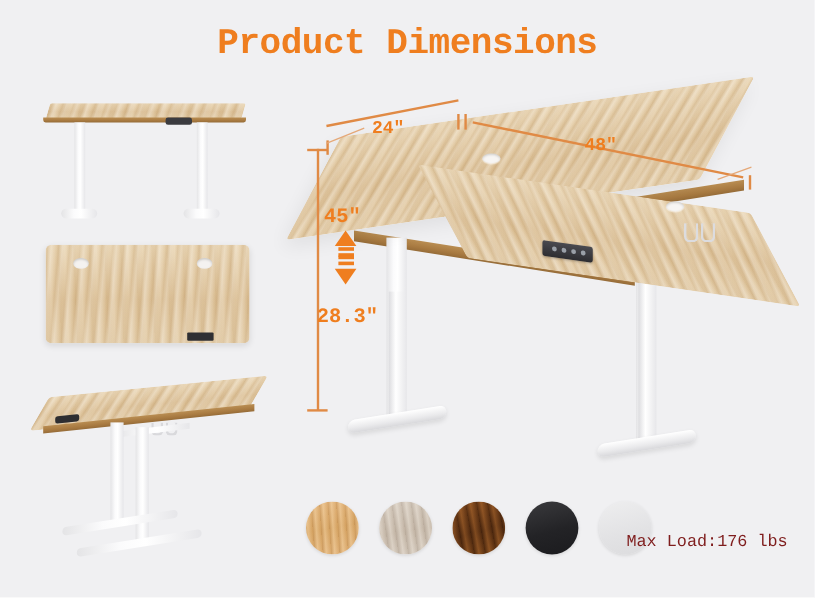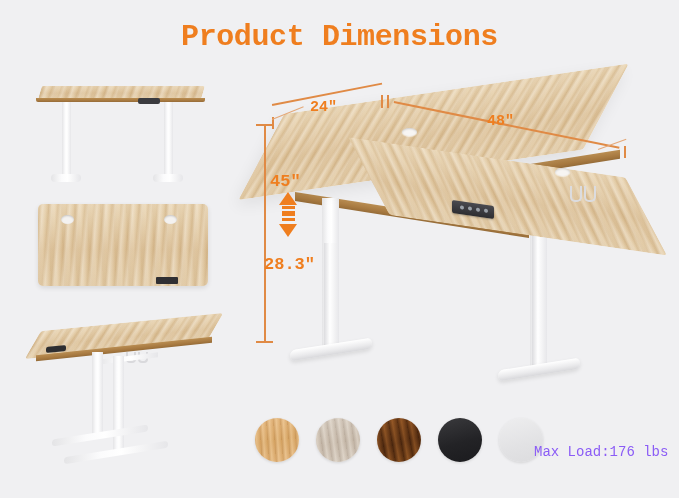--- a/index.html
+++ b/index.html
@@ -299,22 +299,22 @@
     background:
       repeating-linear-gradient(80deg,
         rgba(30,12,2,0.40) 0px, rgba(190,120,55,0.35) 4px,
         rgba(40,18,4,0.30) 9px),
       linear-gradient(165deg,#8a4e20 0%,#5d3113 55%,#7a4419 100%);
   }
   .sw-black { background: linear-gradient(165deg,#3a3a3d 0%,#232326 55%,#1b1b1e 100%); }
   .sw-white { background: linear-gradient(165deg,#eeeeef 0%,#e2e2e4 60%,#dcdcde 100%); }
 
   #max-load {
-    position: absolute; left: 534px; top: 444px;
-    font-size: 14px; color: #8b5cf6;
+    position: absolute; left: 522px; top: 444px;
+    font-size: 14px; color: #7f1d1d;
     white-space: nowrap;
   }
 </style>
 </head>
 <body>
 
 <div id="canvas">
 
   <div id="title">Product Dimensions</div>
 

